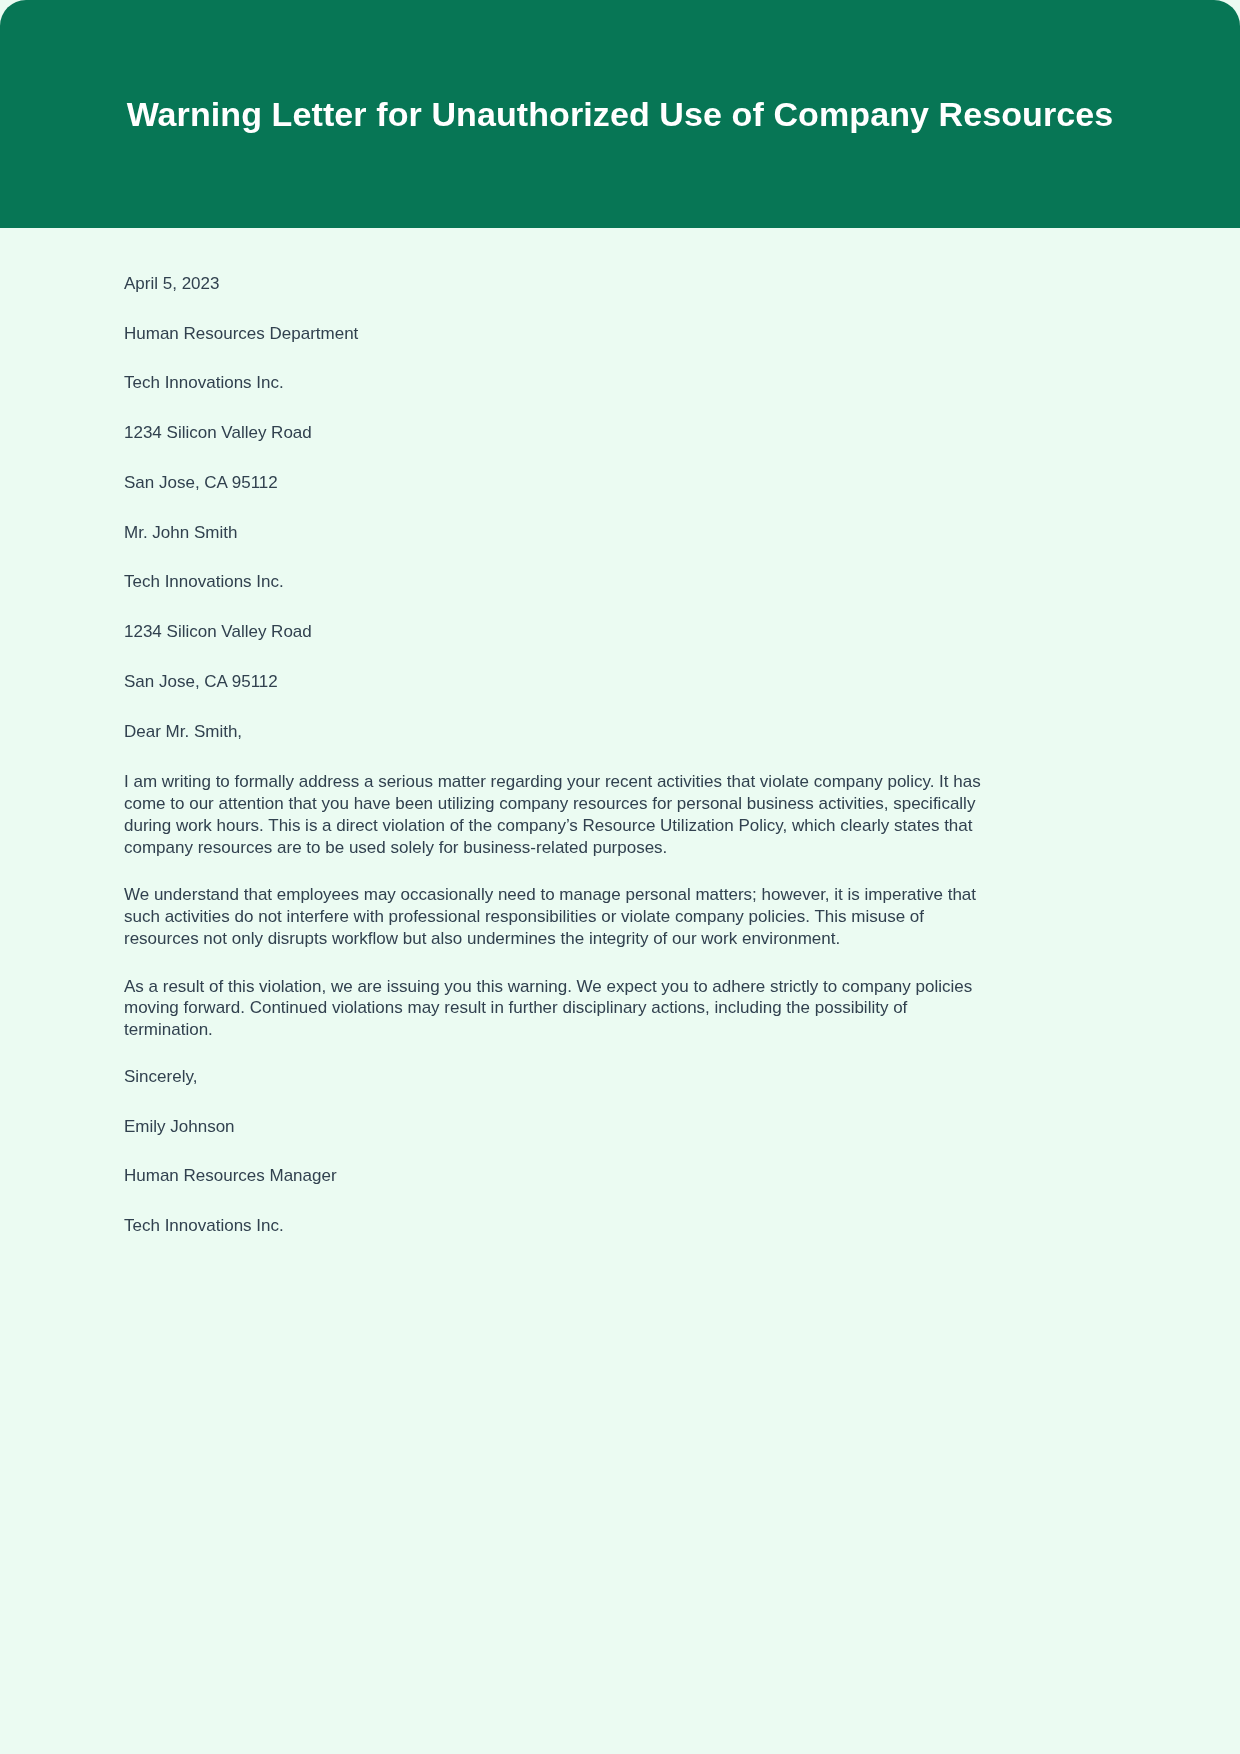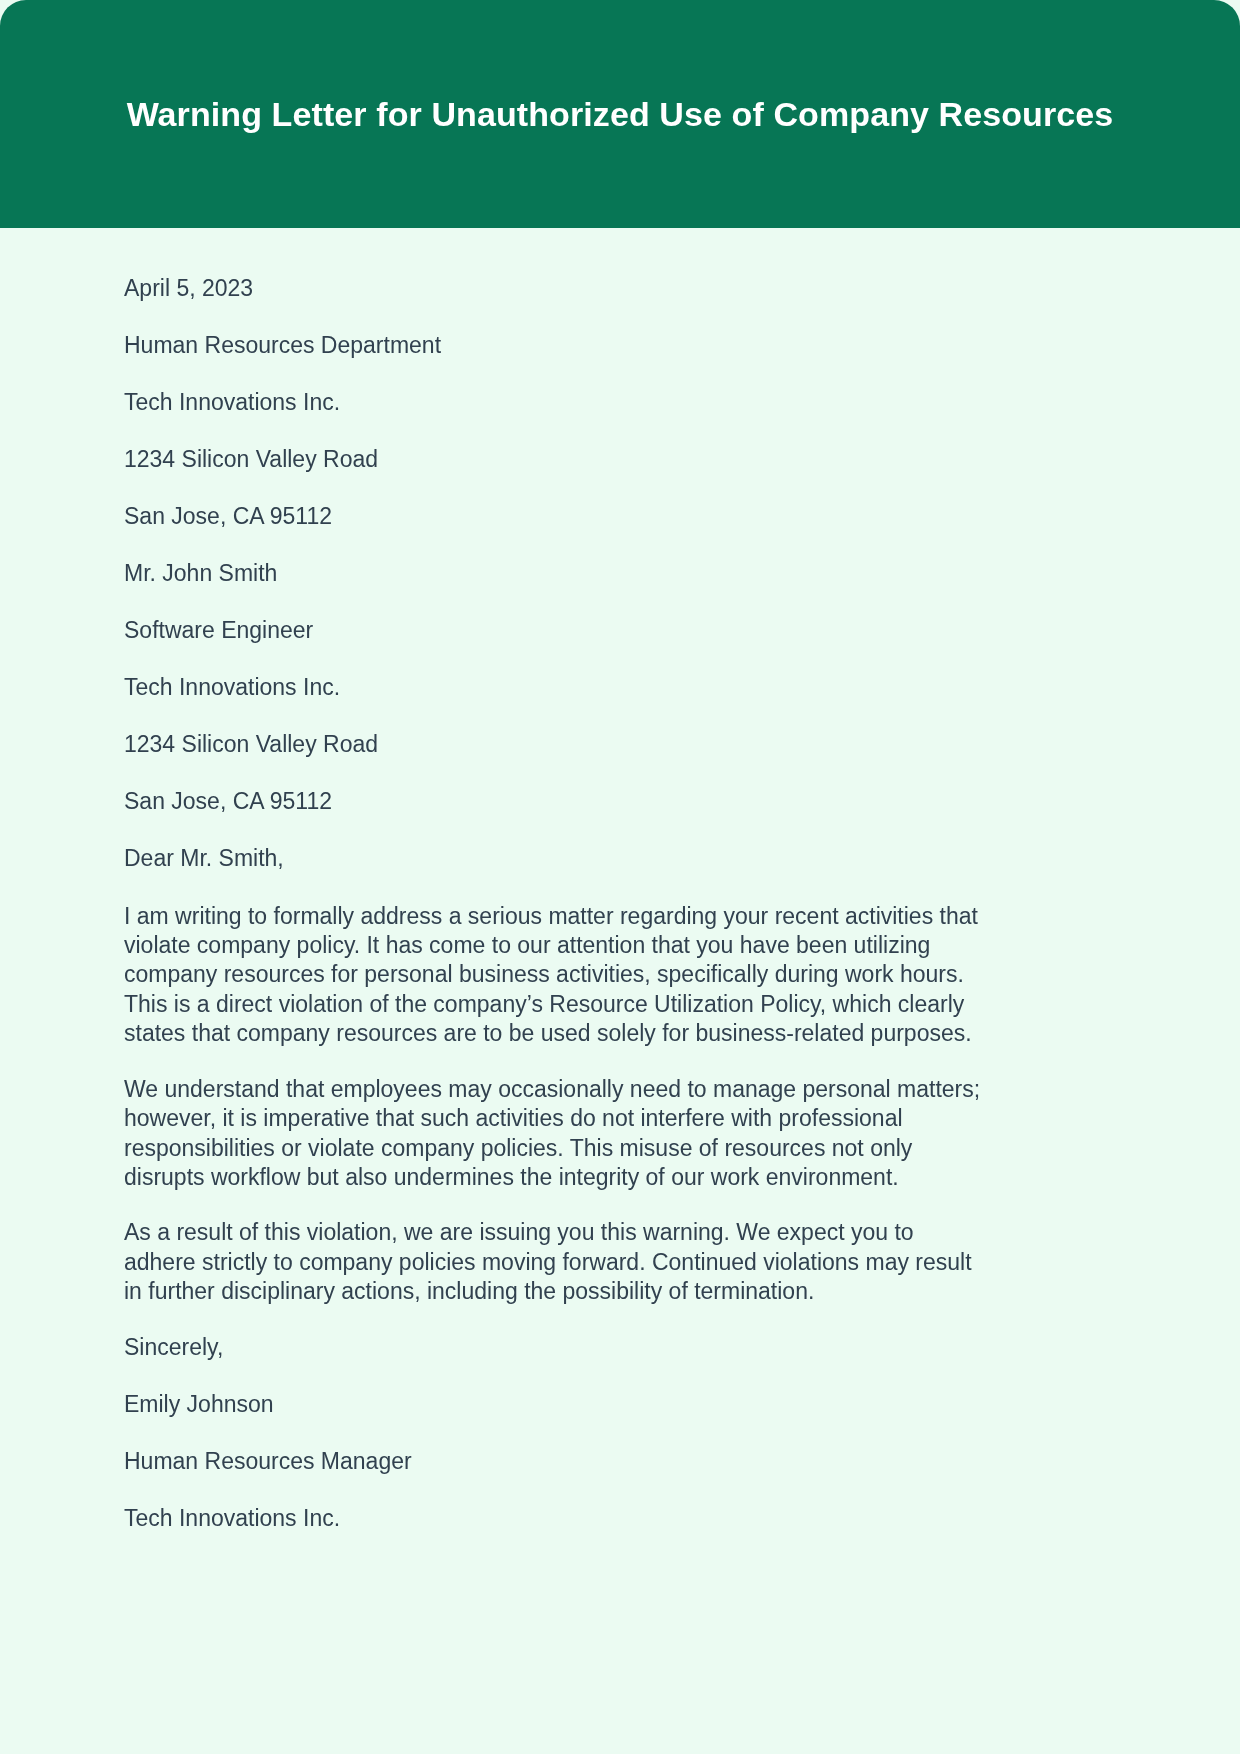--- a/index.html
+++ b/index.html
@@ -52,21 +52,21 @@
     width: 1240px;
   }
   .letter-col {
     width: 862px;
   }
 
   .line,
   .para {
     color: #31414f;
     font-family: "Liberation Sans", sans-serif;
-    font-size: 23px;
+    font-size: 17px;
     line-height: 1.22;
     margin: 0 0 29px 0;
     text-align: left;
   }
 
   .para {
     line-height: 1.28;
     margin-bottom: 26px;
   }
 
@@ -88,21 +88,20 @@
     <div class="letter-col">
 
       <p class="line">April 5, 2023</p>
 
       <p class="line">Human Resources Department</p>
       <p class="line">Tech Innovations Inc.</p>
       <p class="line">1234 Silicon Valley Road</p>
       <p class="line">San Jose, CA 95112</p>
 
       <p class="line">Mr. John Smith</p>
-      <p class="line">Software Engineer</p>
       <p class="line">Tech Innovations Inc.</p>
       <p class="line">1234 Silicon Valley Road</p>
       <p class="line">San Jose, CA 95112</p>
 
       <p class="line">Dear Mr. Smith,</p>
 
       <p class="para">I am writing to formally address a serious matter regarding your recent activities that violate company policy. It has come to our attention that you have been utilizing company resources for personal business activities, specifically during work hours. This is a direct violation of the company’s Resource Utilization Policy, which clearly states that company resources are to be used solely for business-related purposes.</p>
       <p class="para">We understand that employees may occasionally need to manage personal matters; however, it is imperative that such activities do not interfere with professional responsibilities or violate company policies. This misuse of resources not only disrupts workflow but also undermines the integrity of our work environment.</p>
       <p class="para">As a result of this violation, we are issuing you this warning. We expect you to adhere strictly to company policies moving forward. Continued violations may result in further disciplinary actions, including the possibility of termination.</p>
 

